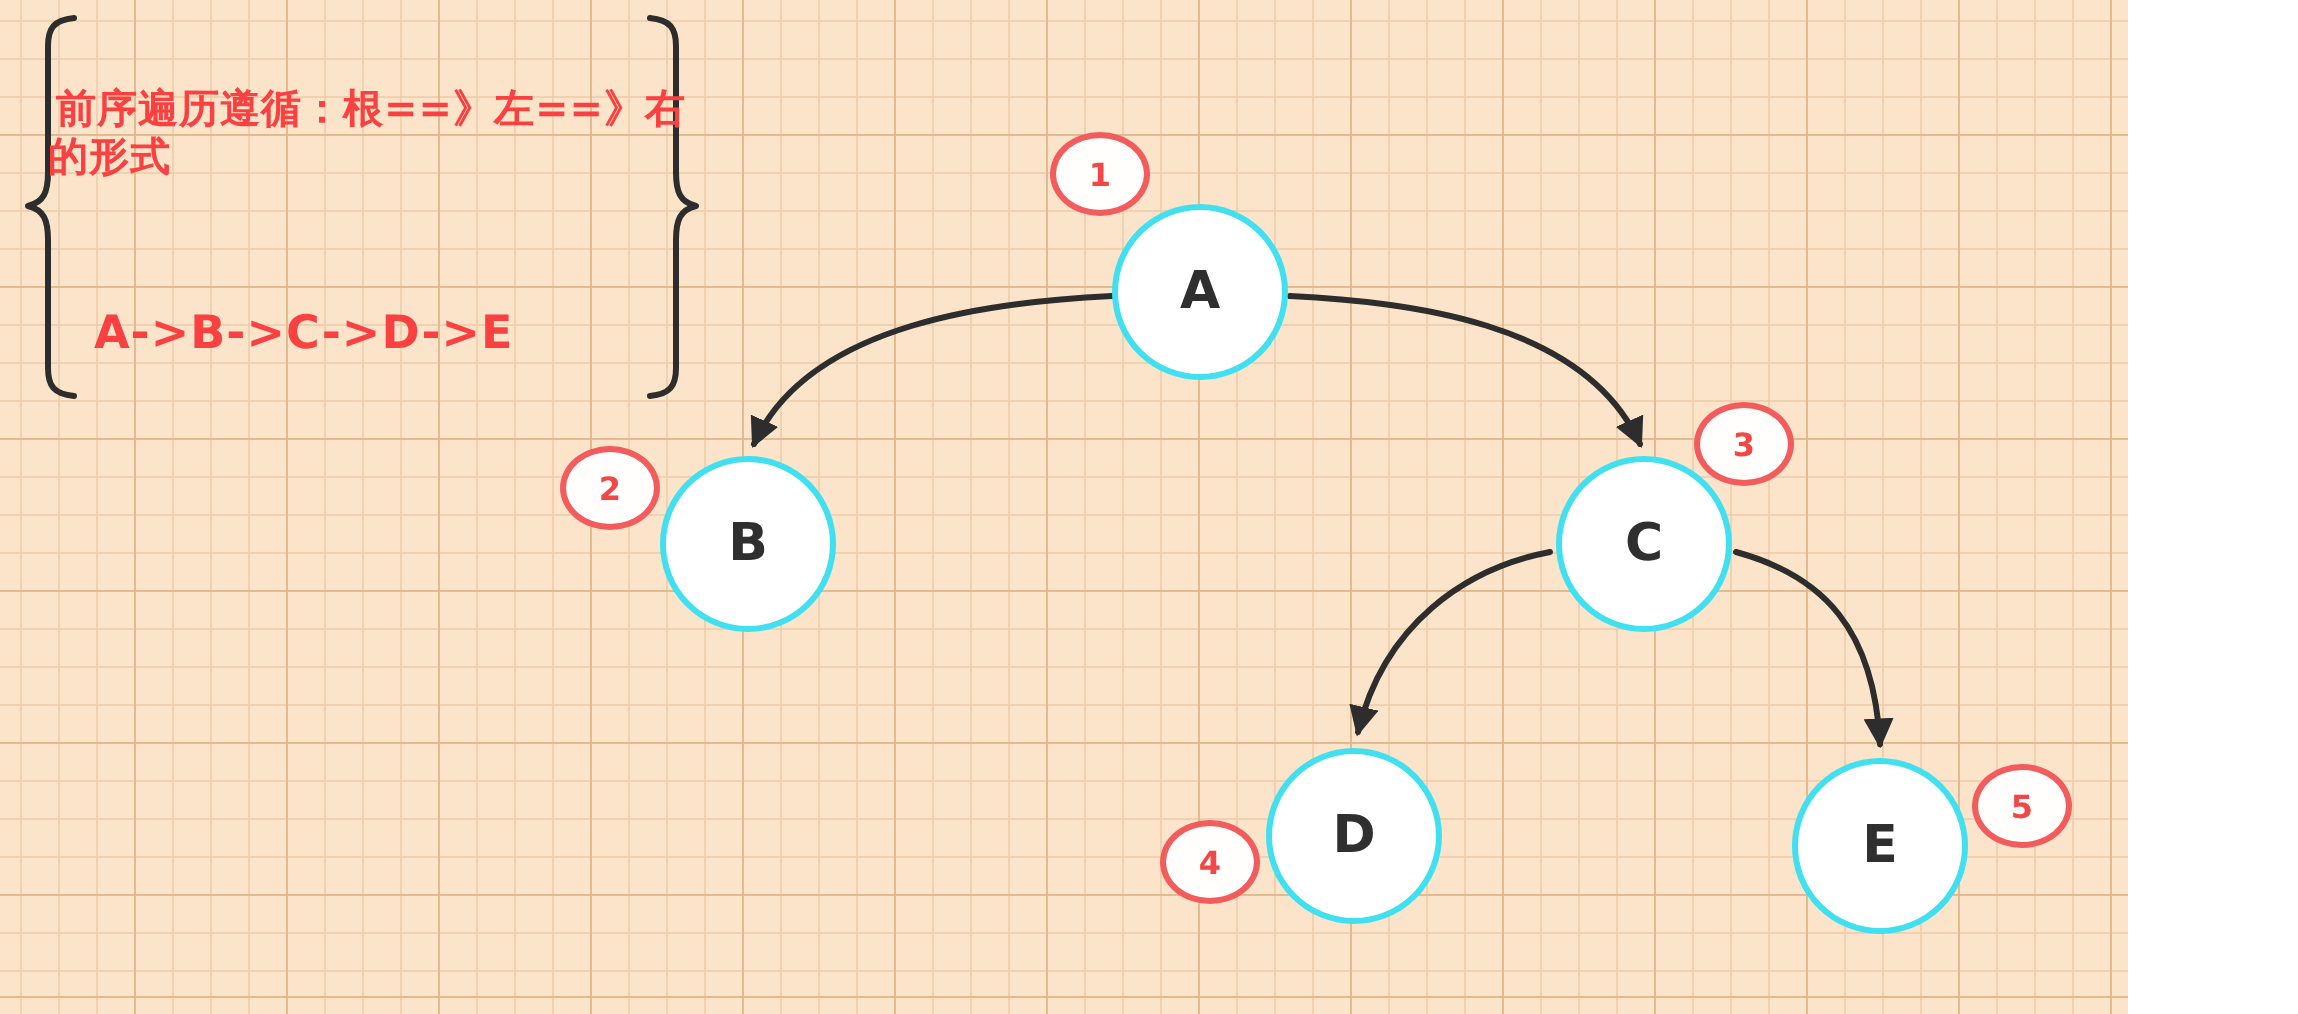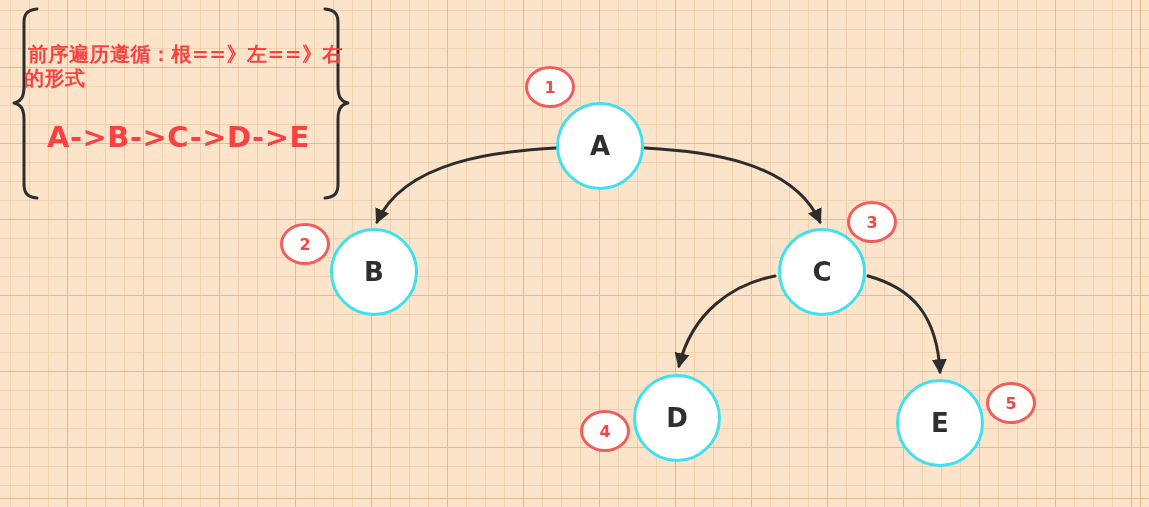--- a/index.html
+++ b/index.html
@@ -5,21 +5,21 @@
   html, body {
     margin: 0;
     padding: 0;
     width: 1149px;
     height: 507px;
     overflow: hidden;
     font-family: "DejaVu Sans", "Liberation Sans", sans-serif;
   }
   .canvas {
     position: relative;
-    width: 1149px;
+    width: 1064px;
     height: 507px;
     background-color: #FCE4CB;
     background-image:
       repeating-linear-gradient(to right, rgba(224,183,138,0.85) 0 1px, transparent 1px 76px),
       repeating-linear-gradient(to bottom, rgba(224,183,138,0.85) 0 1px, transparent 1px 76px),
       repeating-linear-gradient(to right, rgba(236,203,166,0.75) 0 1px, transparent 1px 19px),
       repeating-linear-gradient(to bottom, rgba(236,203,166,0.75) 0 1px, transparent 1px 19px);
     background-position: -9px -9px;
     text-align: center;
   }
@@ -36,21 +36,21 @@
     color: #FA4141;
     font-weight: bold;
     font-size: 20px;
     line-height: 24px;
     white-space: nowrap;
     letter-spacing: 0.5px;
   }
   .t1 { left: 28px; top: 42px; }
   .t2 { left: 24px; top: 66px; }
   .t3 { left: 28px; top: 118px; }
-  .t4 { left: 47px; top: 125px; font-size: 29px; letter-spacing: 0.5px; }
+  .t4 { left: 47px; top: 155px; font-size: 23px; letter-spacing: 0.5px; }
   .node {
     position: absolute;
     z-index: 2;
     width: 88px;
     height: 88px;
     border-radius: 50%;
     background: #FFFFFF;
     border: 3px solid #40E0F0;
     box-sizing: border-box;
     display: flex;

